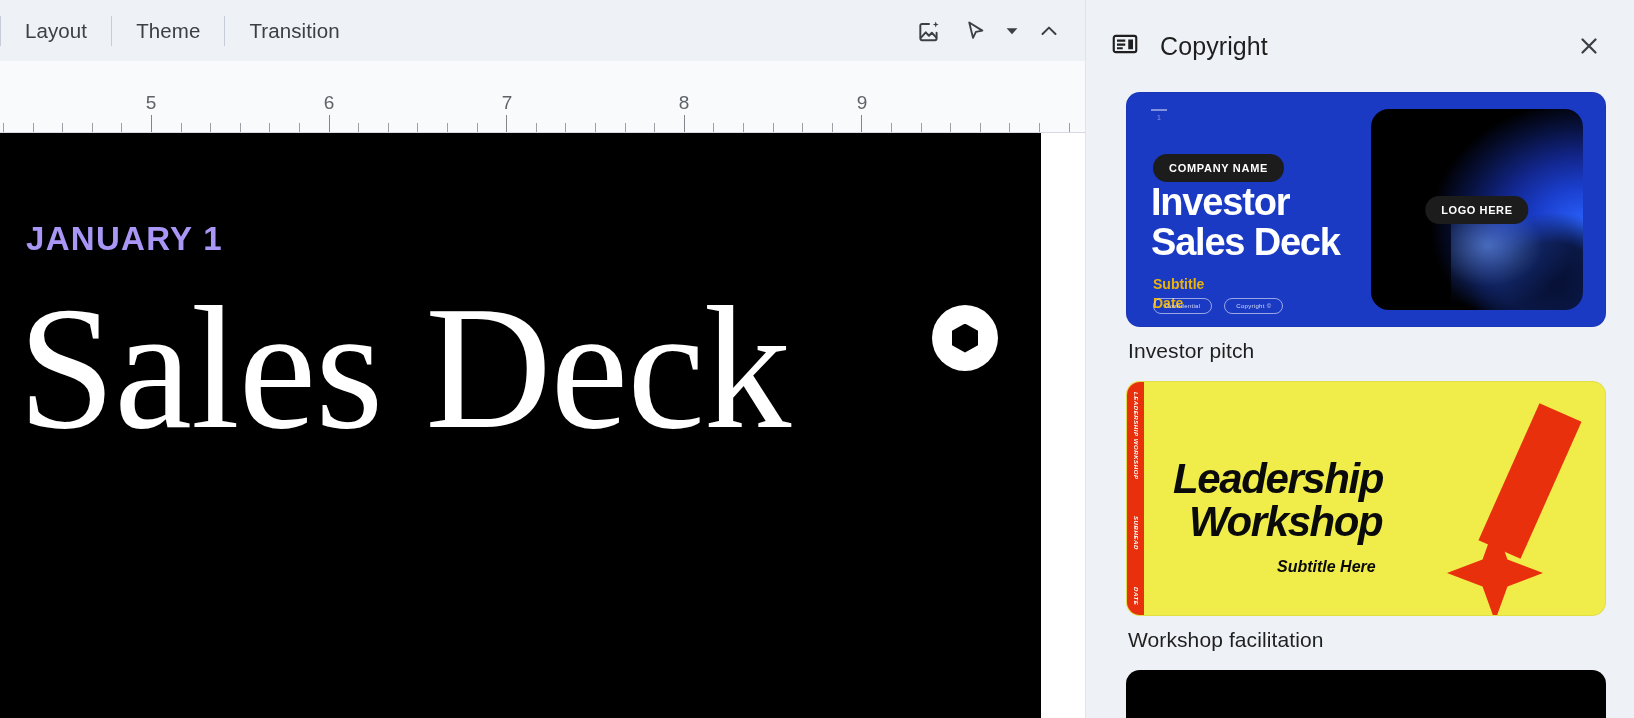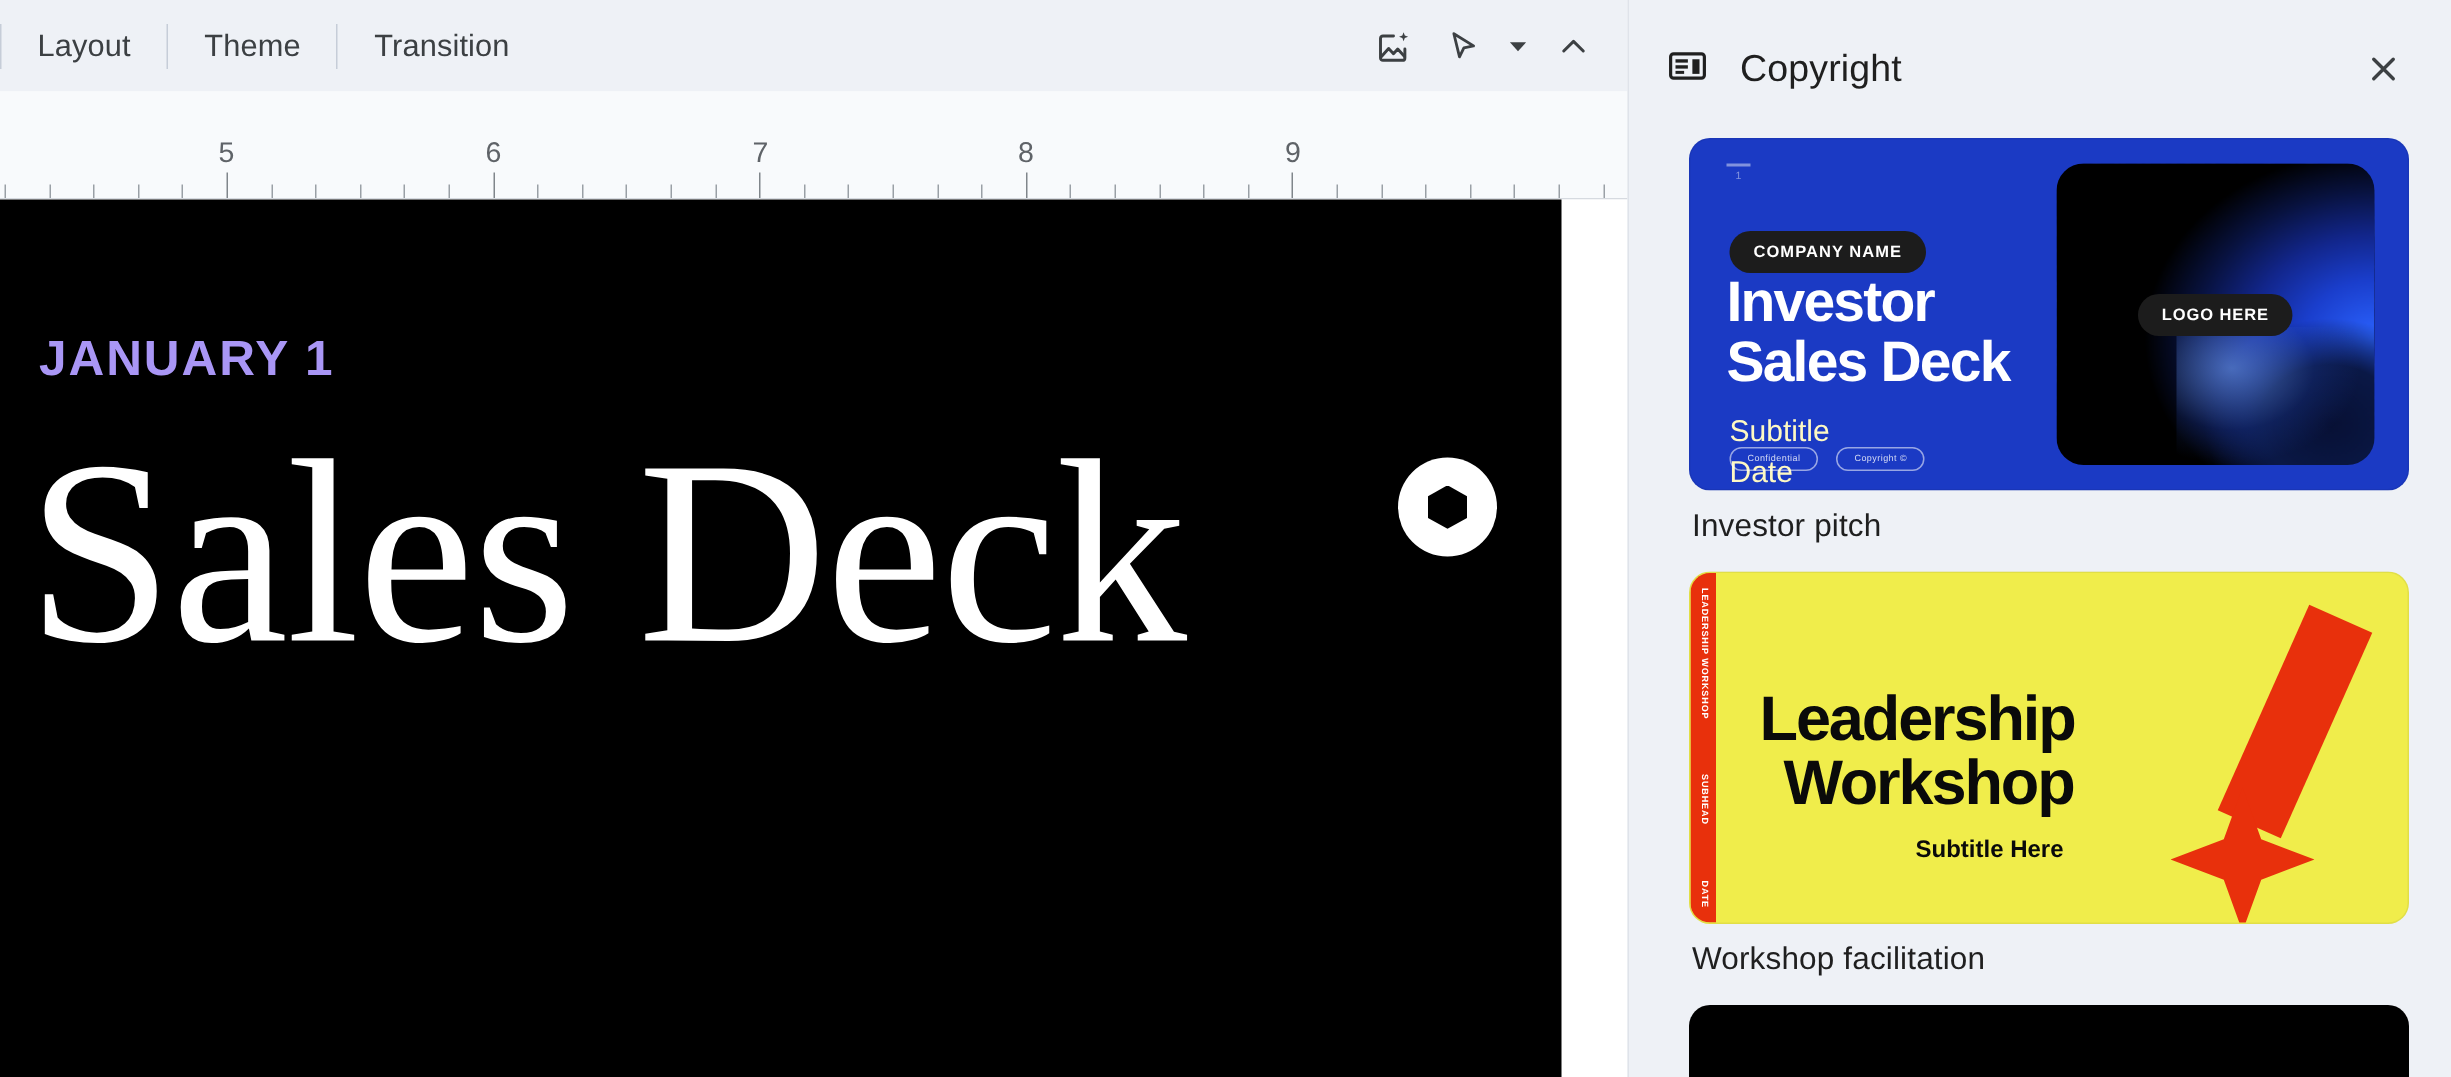--- a/index.html
+++ b/index.html
@@ -203,23 +203,23 @@
     left: 24px; top: 90px;
     color: #ffffff;
     font-size: 38px;
     font-weight: bold;
     line-height: 1.05;
     letter-spacing: -1.2px;
   }
   .c1-sub {
     position: absolute;
     left: 26px; top: 182px;
-    color: #fef9c3;
-    font-size: 20px;
-    font-weight: normal;
+    color: #eab308;
+    font-size: 14px;
+    font-weight: bold;
     line-height: 1.35;
   }
   .c1-foot {
     position: absolute;
     left: 26px; bottom: 12px;
     display: flex; gap: 12px;
   }
   .pill-outline {
     border: 1px solid rgba(255,255,255,.55);
     color: rgba(255,255,255,.8);
@@ -262,21 +262,21 @@
     color: #ffffff;
     font-size: 11px;
     font-weight: bold;
     letter-spacing: .6px;
     padding: 8px 16px;
     border-radius: 40px;
     z-index: 3;
   }
 
   
-  .c2 { background: #f0ed4b; position: relative; }
+  .c2 { background: #f0ed4b; position: relative; font-style: italic; }
   .c2-spine {
     position: absolute;
     left: 0; top: 0; bottom: 0;
     width: 17px;
     background: #e8300c;
     display: flex; flex-direction: column; justify-content: space-between;
     align-items: center;
     padding: 10px 0;
   }
   .c2-spine span {

